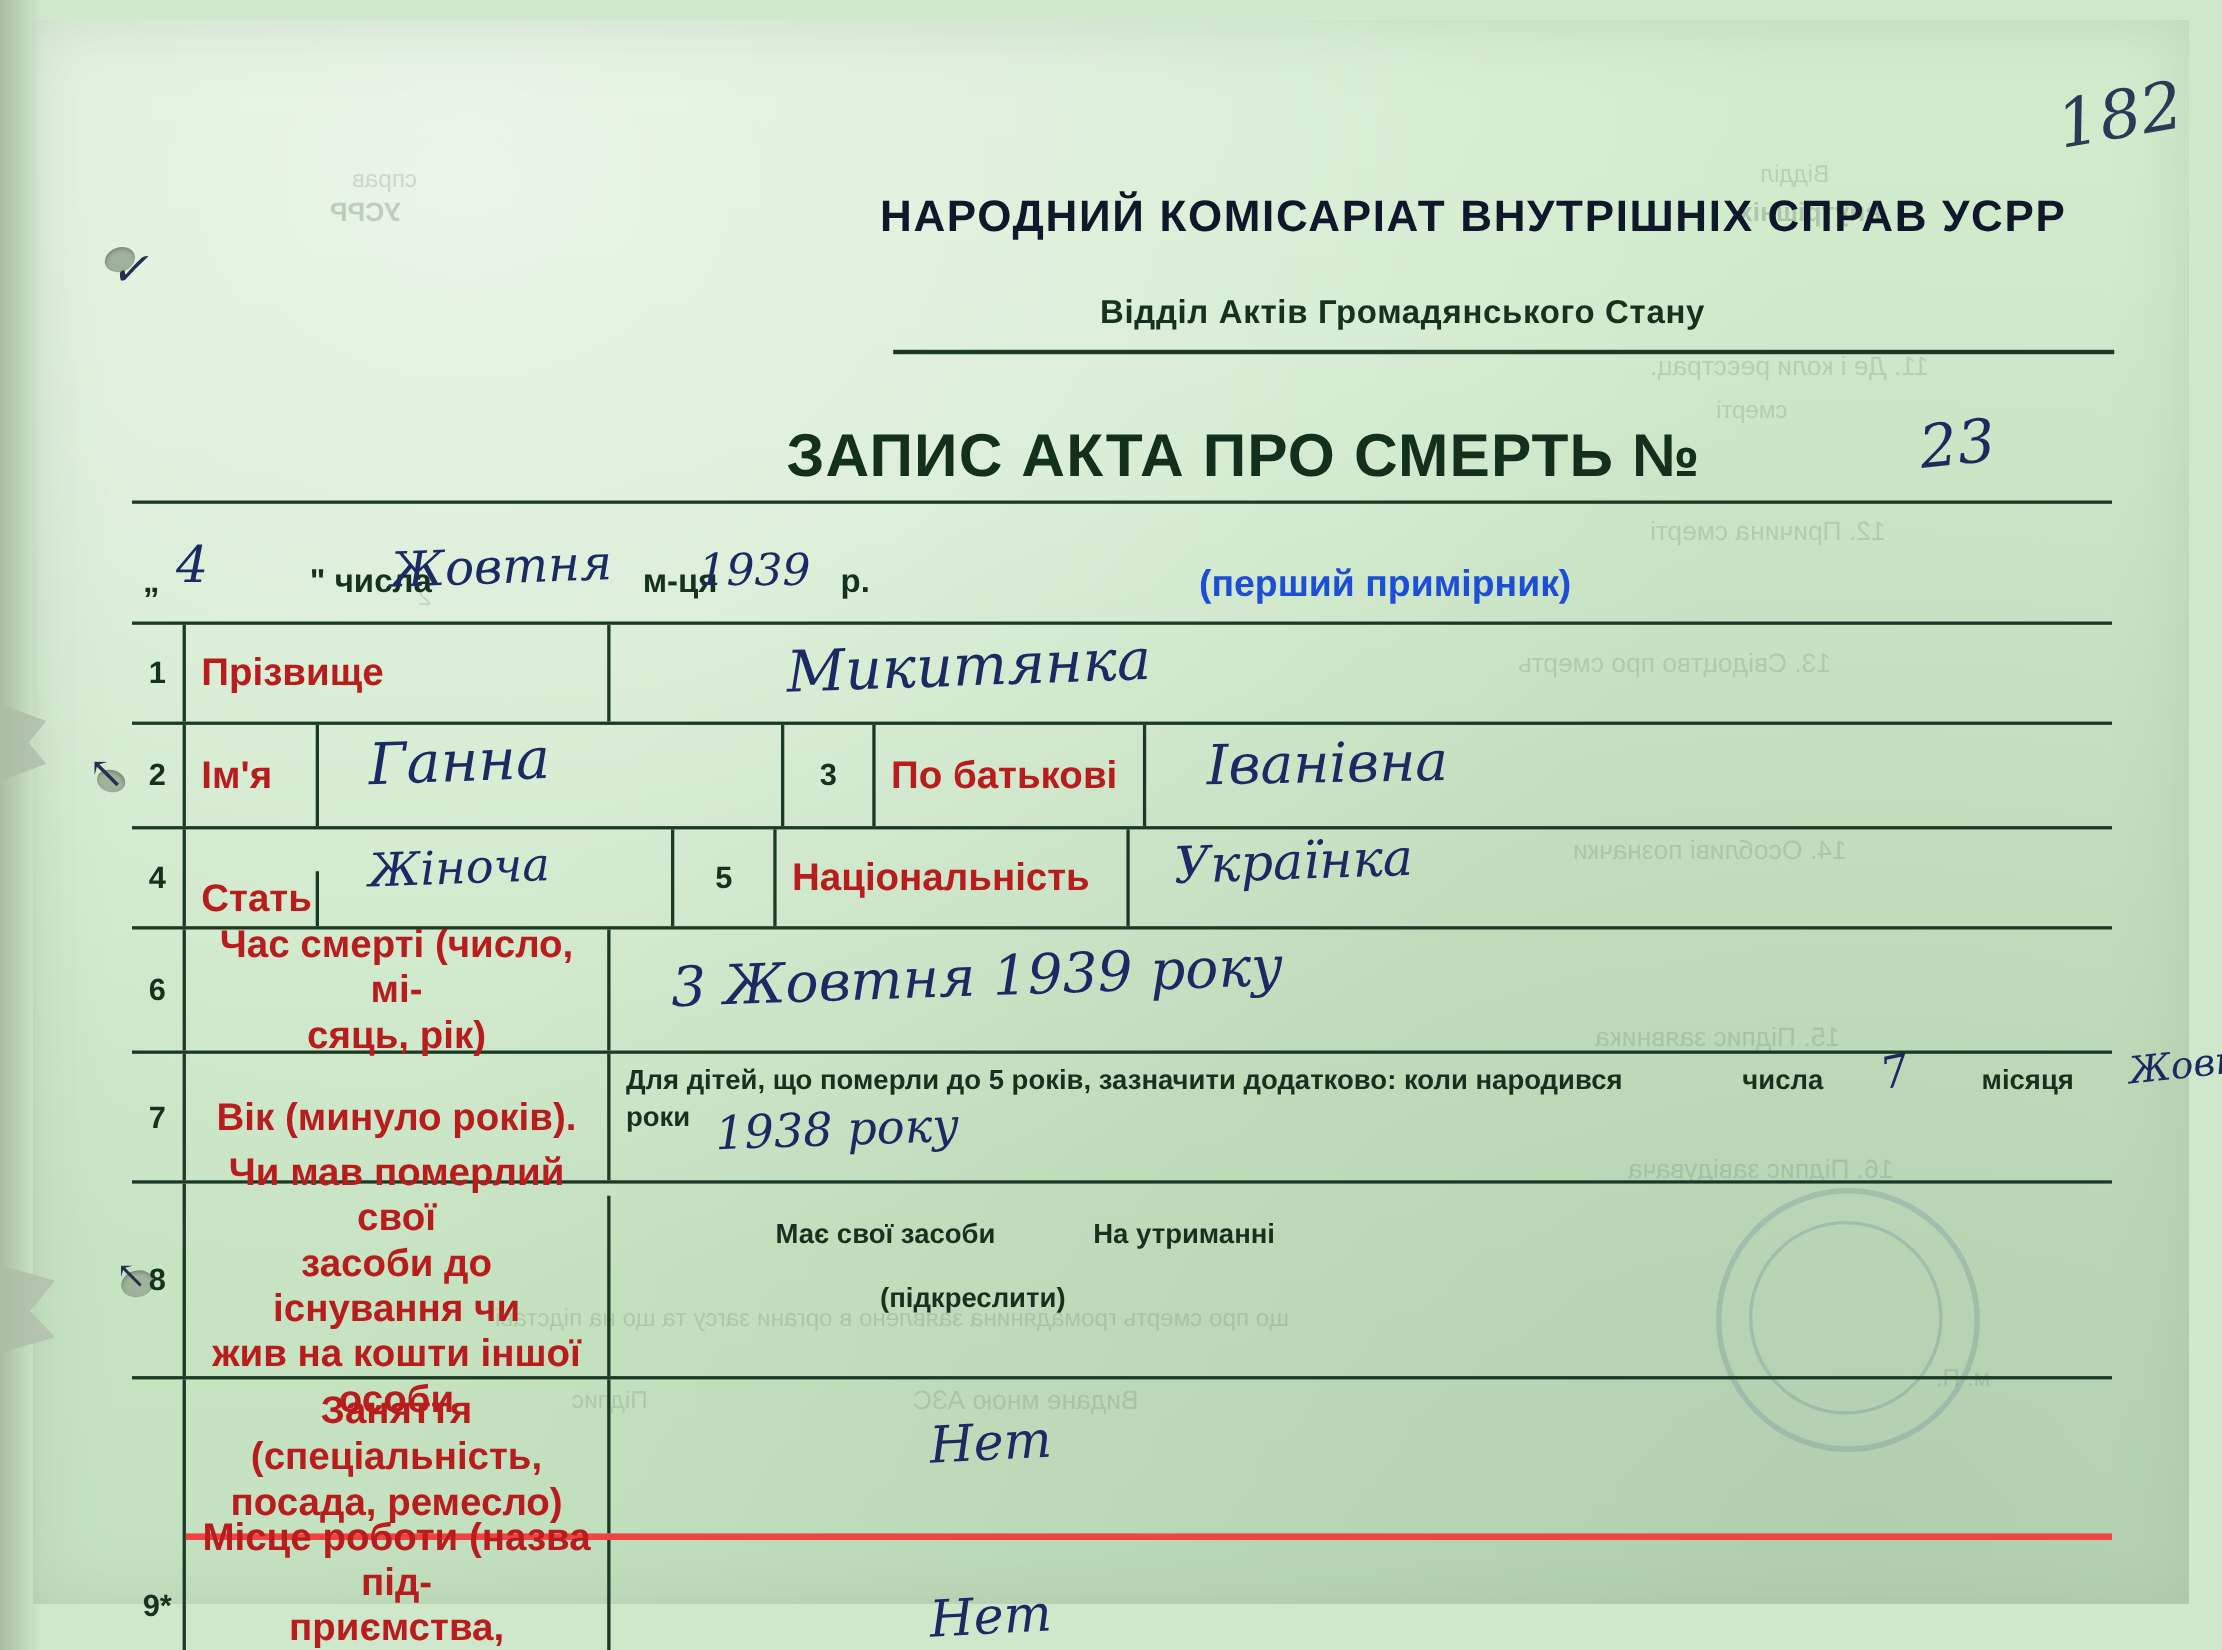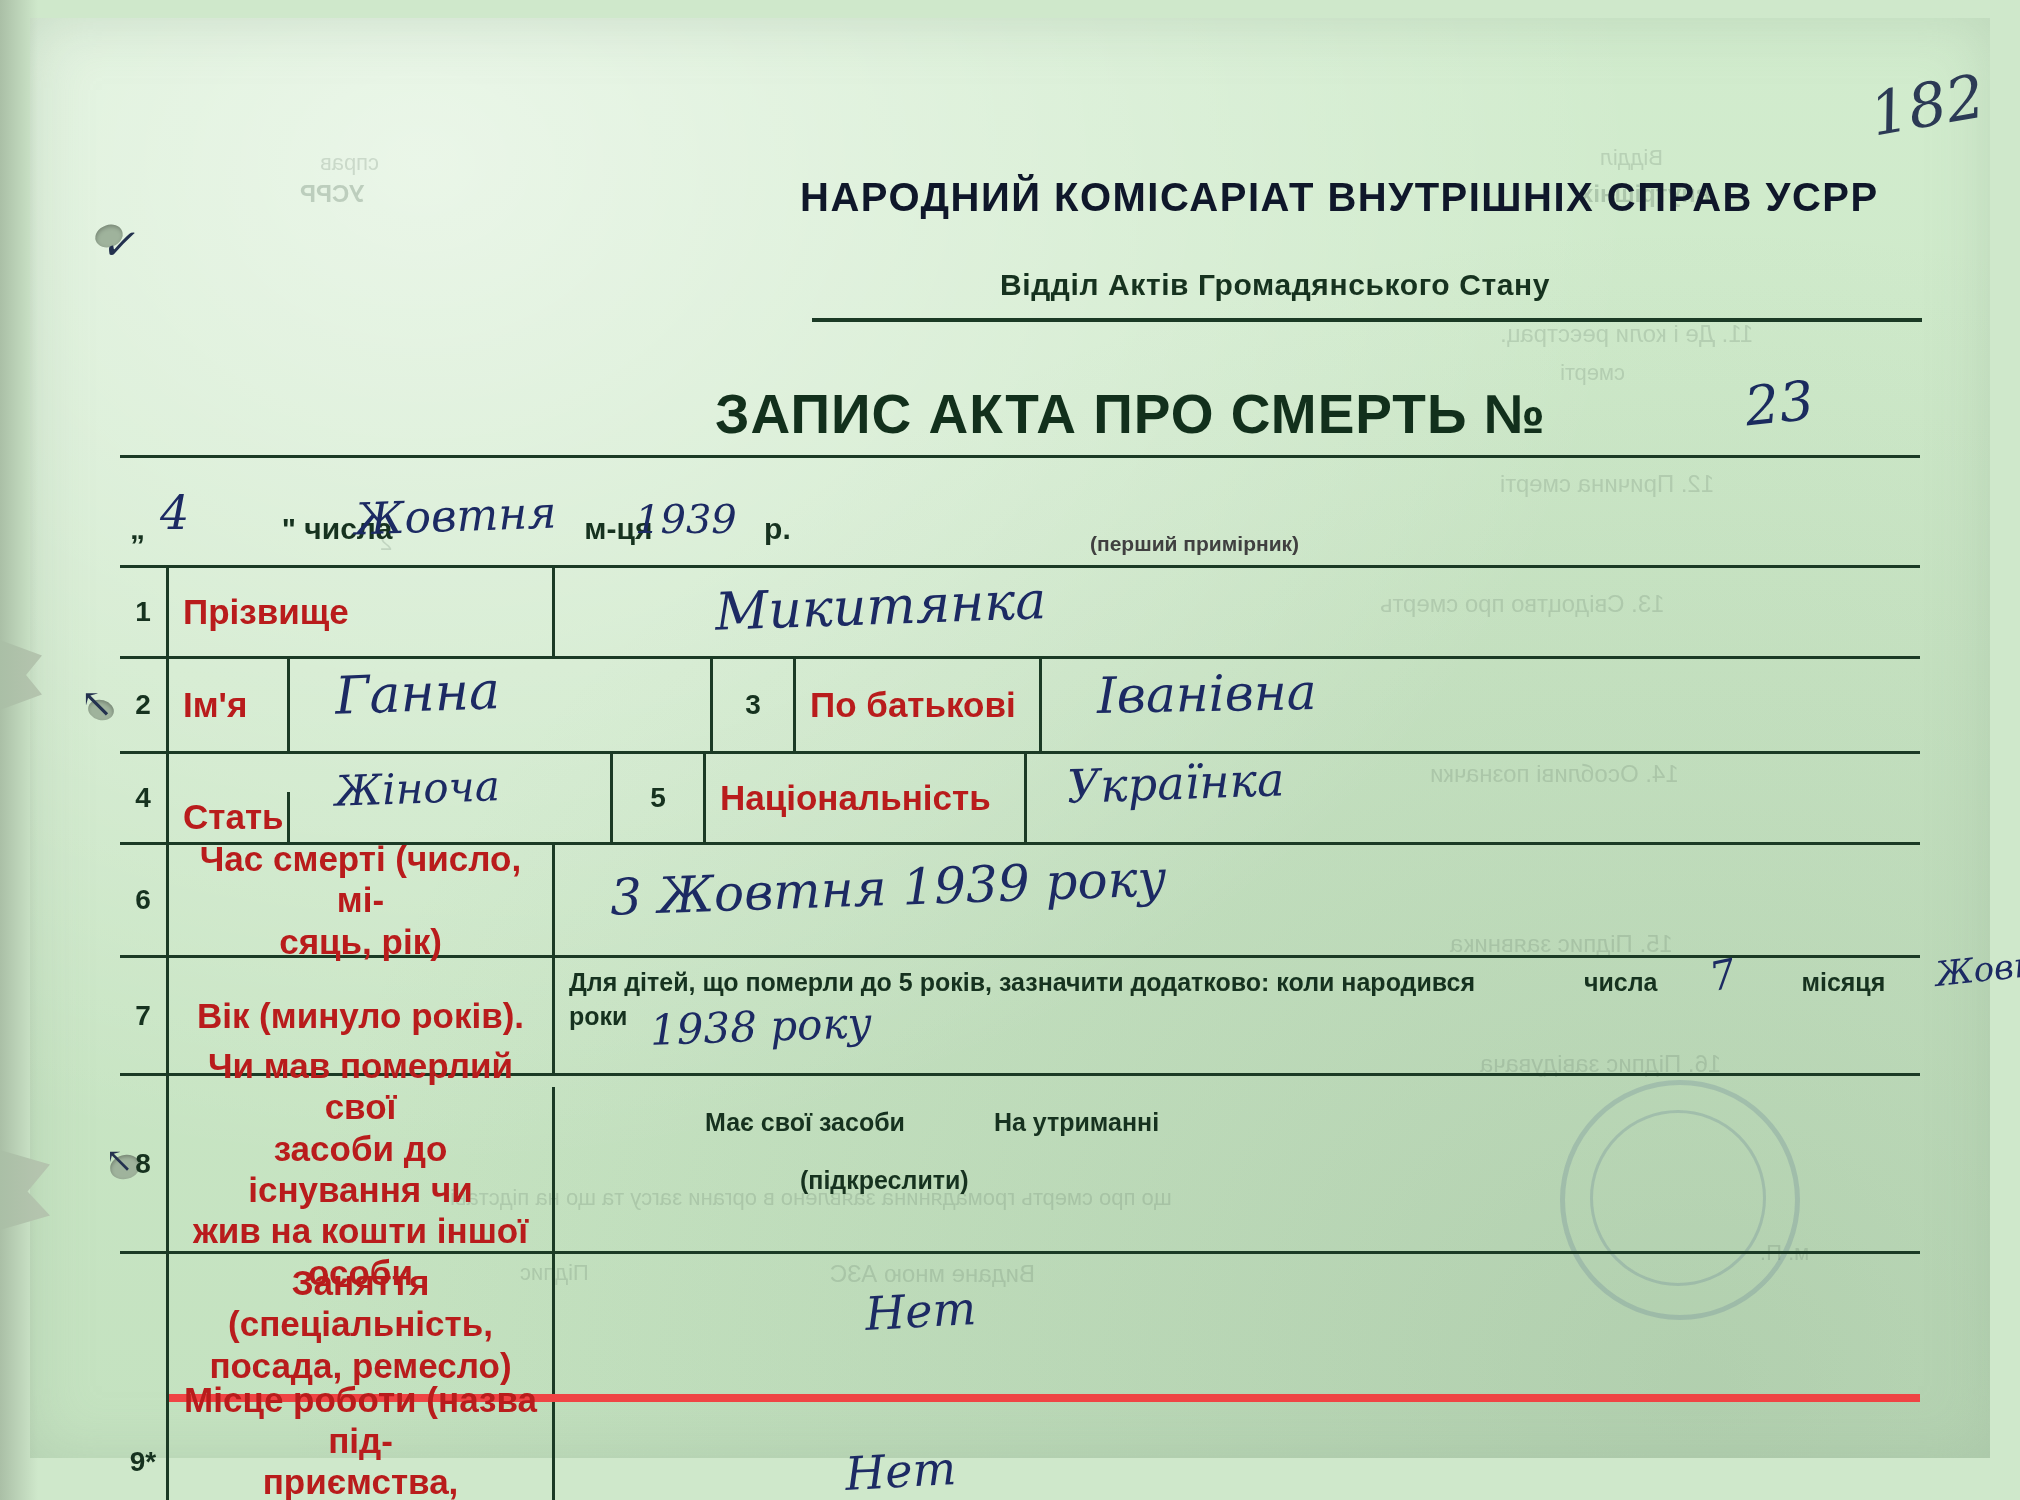--- a/index.html
+++ b/index.html
@@ -131,24 +131,24 @@
     top: 512px;
     font-size: 30px;
     font-weight: bold;
     color: #16321f;
     white-space: nowrap;
   }
   #dateline .blank { display: inline-block; }
   #copyline {
     position: absolute;
     left: 1090px;
-    top: 532px;
-    font-size: 21px;
-    font-weight: bold;
-    color: #404040;
+    top: 512px;
+    font-size: 34px;
+    font-weight: bold;
+    color: #1d4ed8;
     white-space: nowrap;
   }
 
   
   .hand {
     position: absolute;
     font-family: "DejaVu Serif", serif;
     font-style: italic;
     color: #1c2a63;
     white-space: nowrap;
@@ -378,21 +378,21 @@
           <span style="display:inline-block;width:80px;"></span>
           <span class="sub underline-word">На утриманні</span>
         </div>
         <div class="sub" style="position:absolute;left:245px;top:90px;">(підкреслити)</div>
       </div>
     </div>
 
     <div class="row" style="height:auto;border-bottom:none;">
       <div class="num noline" style="align-items:flex-end;padding-bottom:84px;border-right:3px solid #1b3a25;">9*</div>
       <div style="flex:1 1 auto;">
-        <div class="row" style="height:140px;border-bottom:8px solid #ef4444;gap:20px;">
+        <div class="row" style="height:140px;border-bottom:6px solid #ef4444;">
           <div class="lbl bord-r center" style="width:355px;flex:0 0 355px;white-space:pre-line;">Заняття (спеціальність,
 посада, ремесло)</div>
           <div class="val">
             <div class="hand" style="left:290px;top:30px;font-size:46px;transform:rotate(-3deg);">Нет</div>
           </div>
         </div>
         <div class="row" style="height:160px;border-bottom:none;">
           <div class="lbl bord-r center" style="width:355px;flex:0 0 355px;white-space:pre-line;">Місце роботи (назва під-
 приємства, колгоспу
 і т. д.)</div>

